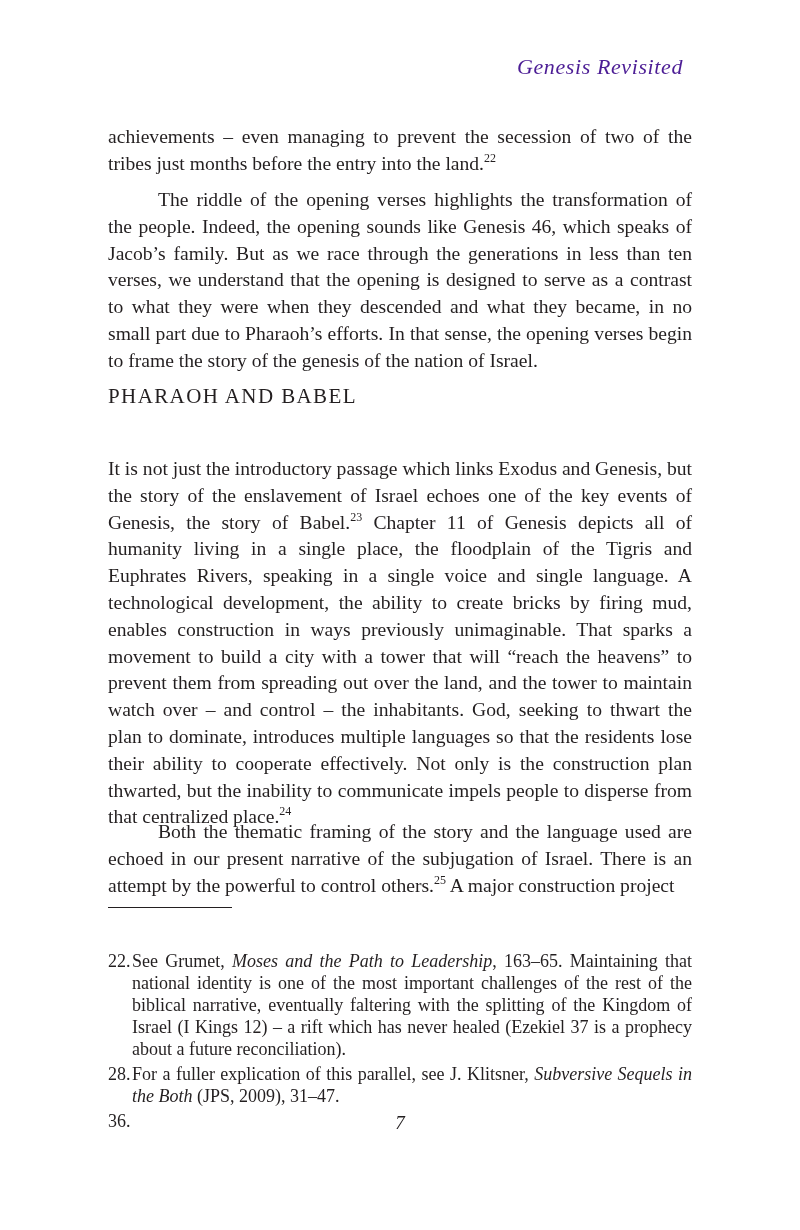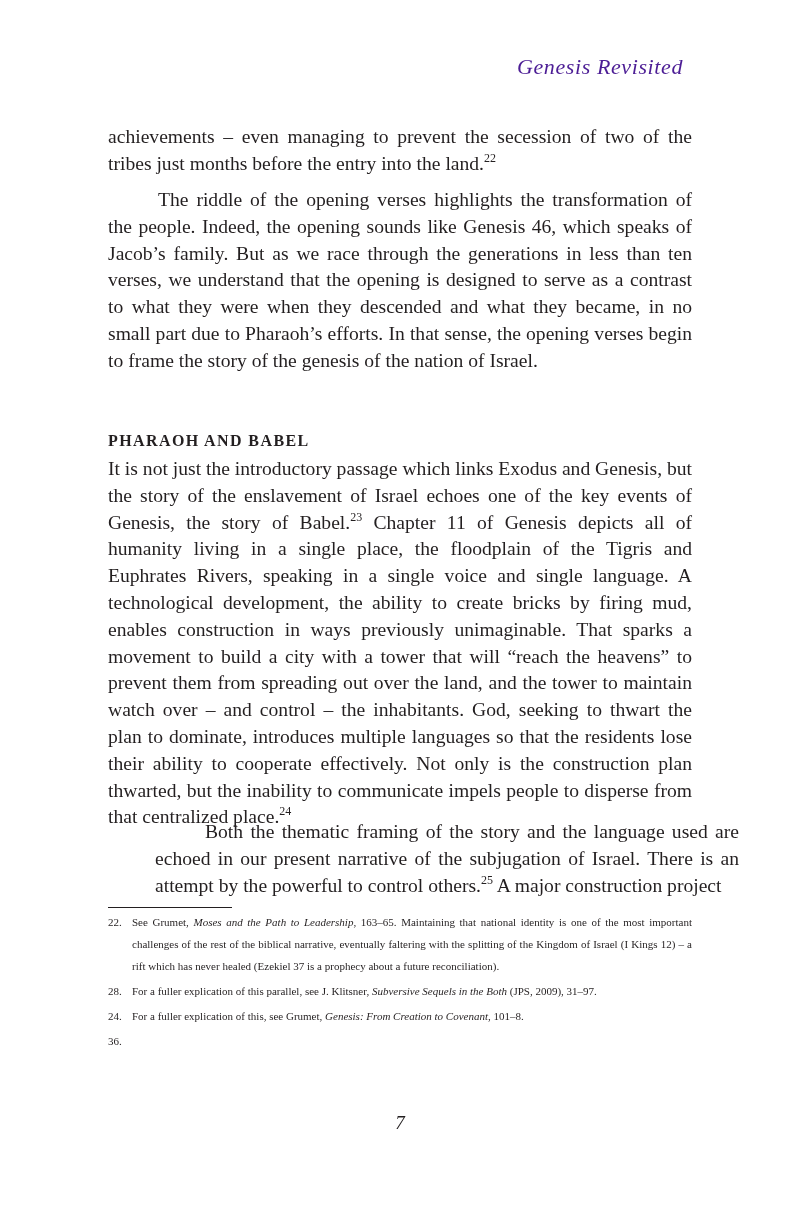--- a/index.html
+++ b/index.html
@@ -35,49 +35,48 @@
     }
     .body-text p {
       margin: 0;
     }
     .p1 { top: 124px; }
     .p2 { top: 187px; }
     .section-head {
       position: absolute;
       left: 108px;
       top: 384px;
-      font-size: 16px;
-      font-weight: bold;
+      font-size: 21px;
+      font-weight: normal;
       letter-spacing: 1.4px;
       font-variant: small-caps;
       text-transform: uppercase;
-      margin-top: 48px;
     }
     .p3 { top: 417px; margin-top: 39px; }
-    .p4 { top: 819px; margin-left: 47px; }
+    .p4 { top: 819px; }
     .indent { text-indent: 50px; }
     sup.fn {
       font-size: 12px;
       line-height: 0;
       vertical-align: 8px;
     }
     .rule {
       position: absolute;
       left: 108px;
       top: 907px;
       width: 124px;
       height: 0;
       border-top: 1px solid #231f20;
     }
     .footnotes {
       position: absolute;
       left: 108px;
-      top: 911px;
+      top: 950px;
       width: 584px;
-      font-size: 11px;
+      font-size: 18px;
       line-height: 22px;
     }
     .fn-item {
       position: relative;
       padding-left: 24px;
       margin: 0 0 3px 0;
       text-align: justify;
     }
     .fn-num {
       position: absolute;
@@ -117,23 +116,20 @@
   <p class="indent"><span>Both the thematic framing of the story and the language used are echoed in our present narrative of the subjugation of Israel. There is an attempt by the powerful to control others.</span><sup class="fn">25</sup><span> A major construction project</span></p>
 </div>
 
 <div class="rule"></div>
 
 <div class="footnotes">
   <div class="fn-item">
     <span class="fn-num">22.</span><span>See Grumet, </span><i>Moses and the Path to Leadership</i><span>, 163–65. Maintaining that national identity is one of the most important challenges of the rest of the biblical narrative, eventually faltering with the splitting of the Kingdom of Israel (I Kings 12) – a rift which has never healed (Ezekiel 37 is a prophecy about a future reconciliation).</span>
   </div>
   <div class="fn-item">
-    <span class="fn-num">28.</span><span>For a fuller explication of this parallel, see J. Klitsner, </span><i>Subversive Sequels in the Both</i><span> (JPS, 2009), 31–97.</span>
-  </div>
-  <div class="fn-item">
-    <span class="fn-num">24.</span><span>For a fuller explication of this, see Grumet, </span><i>Genesis: From Creation to Covenant</i><span>, 101–8.</span>
+    <span class="fn-num">28.</span><span>For a fuller explication of this parallel, see J. Klitsner, </span><i>Subversive Sequels in the Both</i><span> (JPS, 2009), 31–47.</span>
   </div>
   <div class="fn-item">
     <span class="fn-num">36.</span>
   </div>
 </div>
 
 <div class="page-number">7</div>
 
 </body></html>

